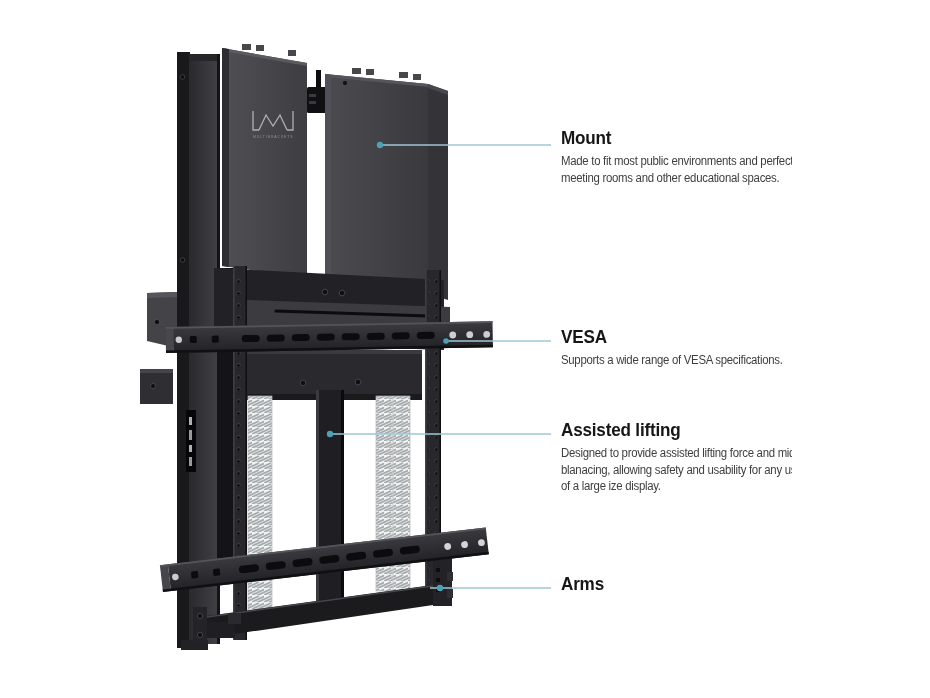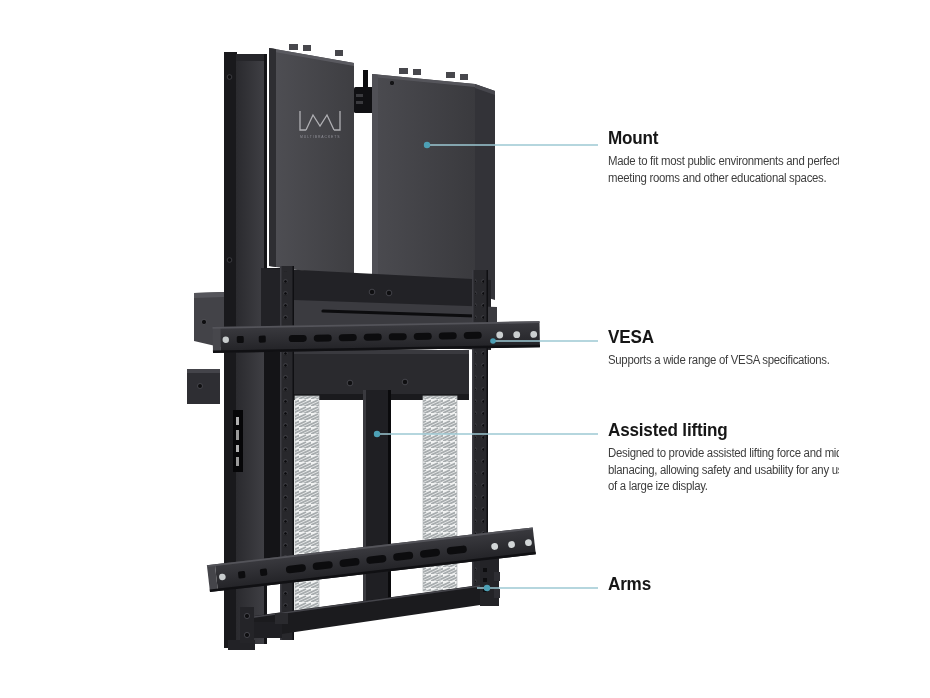--- a/index.html
+++ b/index.html
@@ -1,19 +1,18 @@
 <!DOCTYPE html>
 <html><head>
 <meta charset="utf-8">
 <style>
   html,body{margin:0;padding:0;background:#ffffff;}
   #canvas{
     position:relative;width:792px;height:698px;background:#ffffff;overflow:hidden;
     font-family:"Liberation Sans", sans-serif;
-    margin-left:47px;
   }
   #product-svg{position:absolute;left:0;top:0;}
   .callout{position:absolute;left:561px;width:296px;transform:scaleX(.95);transform-origin:left top;}
   .callout h2{
     margin:0 0 5px 0;font-size:18px;line-height:19px;font-weight:700;
     color:#161616;letter-spacing:-.2px;
   }
   .callout p{
     margin:0;font-size:12px;line-height:16.5px;color:#3e3e3e;letter-spacing:-.3px;
   }

